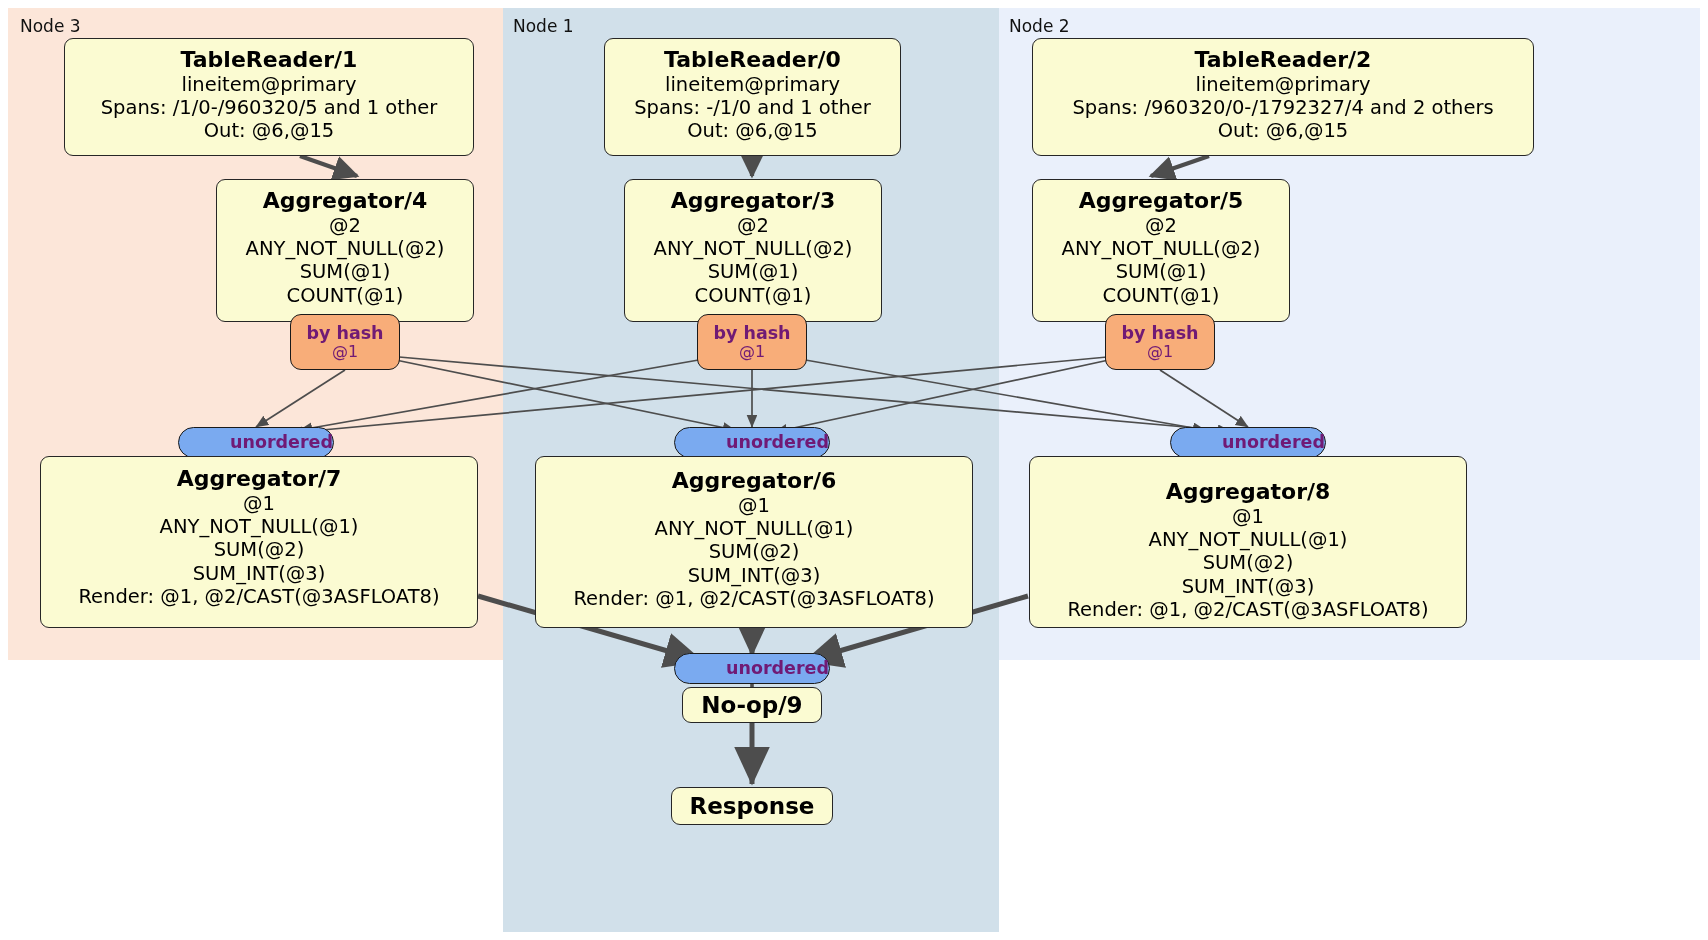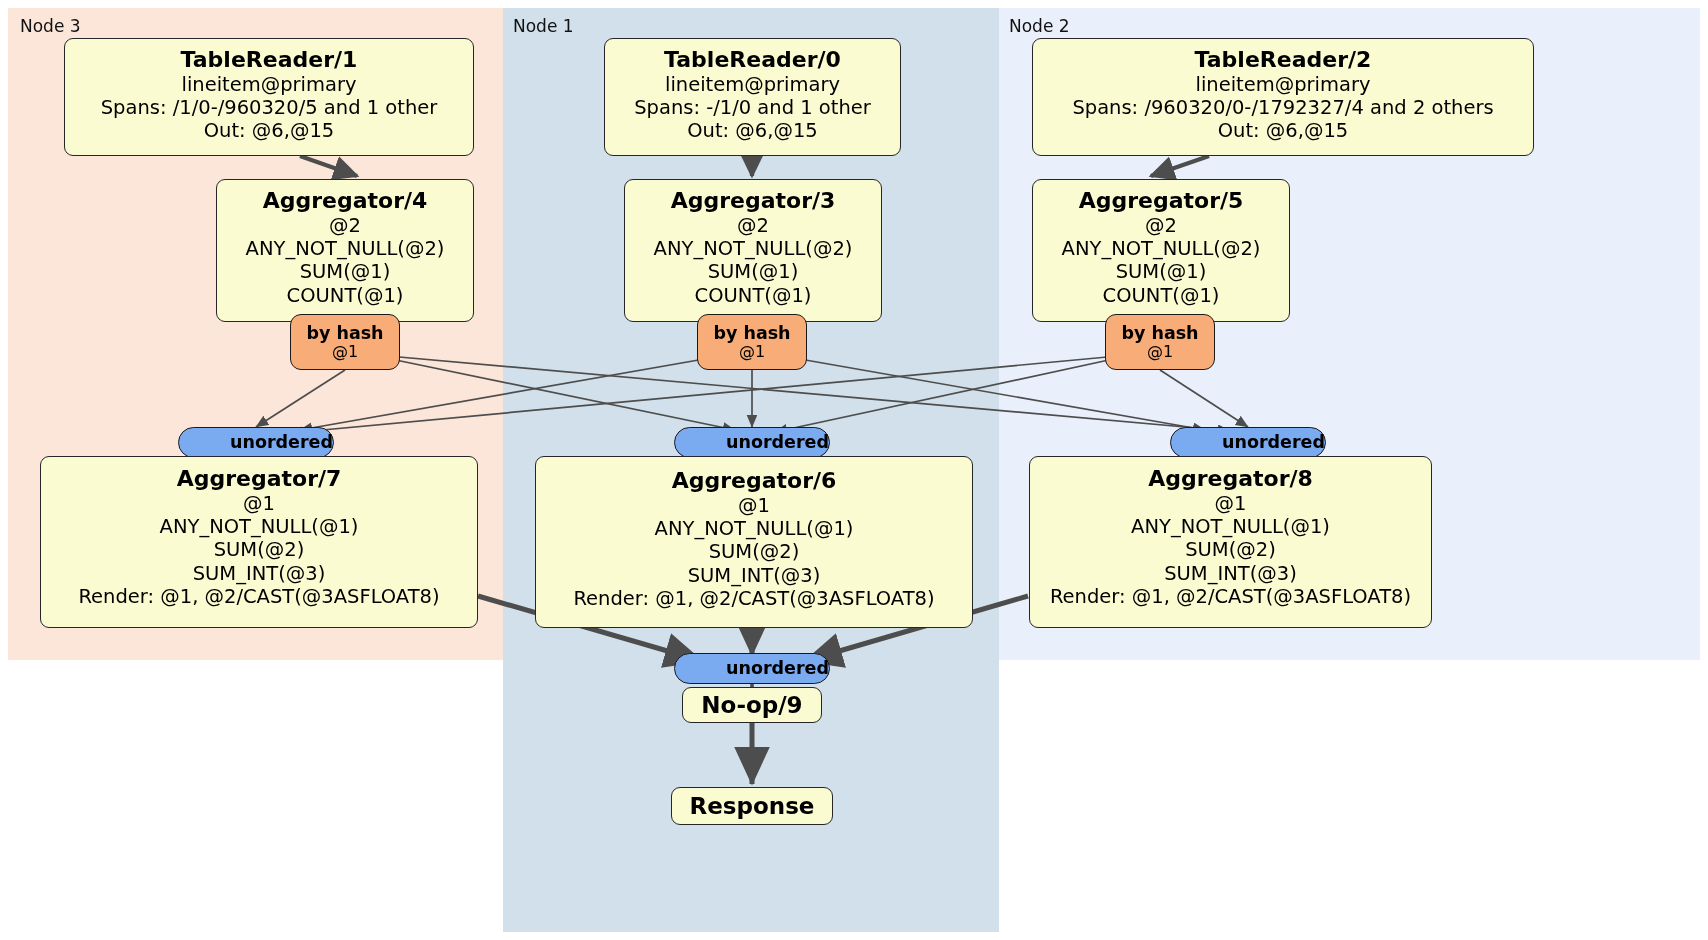--- a/index.html
+++ b/index.html
@@ -17,21 +17,21 @@
        border:1.6px solid #262626;border-radius:9px;
        display:flex;flex-direction:column;align-items:center;
        justify-content:flex-start;text-align:center;color:#000;}
   .box .ttl{font-weight:bold;font-size:22px;line-height:1.16;}
   .box .ln{font-size:19.5px;line-height:1.20;white-space:nowrap;}
   .box.small{justify-content:center;}
   .box.small .ttl{font-size:23px;}
 
   .pill{position:absolute;box-sizing:border-box;border:1.6px solid #1a1a1a;
         display:flex;flex-direction:column;align-items:center;justify-content:center;
-        text-align:center;color:#000000;}
+        text-align:center;color:#701a75;}
   .pill.hash{background:#f8ad79;border-radius:11px;}
   .pill.hash .t{font-weight:bold;font-size:17.5px;line-height:1.1;}
   .pill.hash .s{font-size:16px;line-height:1.1;}
   .pill.unord{background:#7aaaf0;border-radius:16px;align-items:flex-end;}
   .pill.unord .t{font-weight:bold;font-size:17.5px;line-height:1;}
 </style>
 </head>
 <body>
 
 <div id="stage">
@@ -183,21 +183,21 @@
 
   <div class="box" style="left:535px;top:456px;width:438px;height:172px;padding-top:11px;">
     <div class="ttl">Aggregator/6</div>
     <div class="ln">@1</div>
     <div class="ln">ANY_NOT_NULL(@1)</div>
     <div class="ln">SUM(@2)</div>
     <div class="ln">SUM_INT(@3)</div>
     <div class="ln">Render: @1, @2/CAST(@3ASFLOAT8)</div>
   </div>
 
-  <div class="box" style="left:1029px;top:456px;width:403px;height:172px;padding-top:9px;">
+  <div class="box" style="left:1029px;top:456px;width:438px;height:172px;padding-top:22px;">
     <div class="ttl">Aggregator/8</div>
     <div class="ln">@1</div>
     <div class="ln">ANY_NOT_NULL(@1)</div>
     <div class="ln">SUM(@2)</div>
     <div class="ln">SUM_INT(@3)</div>
     <div class="ln">Render: @1, @2/CAST(@3ASFLOAT8)</div>
   </div>
 
   <div class="pill unord" style="left:674px;top:653px;width:156px;height:31px;">
     <div class="t">unordered</div>

